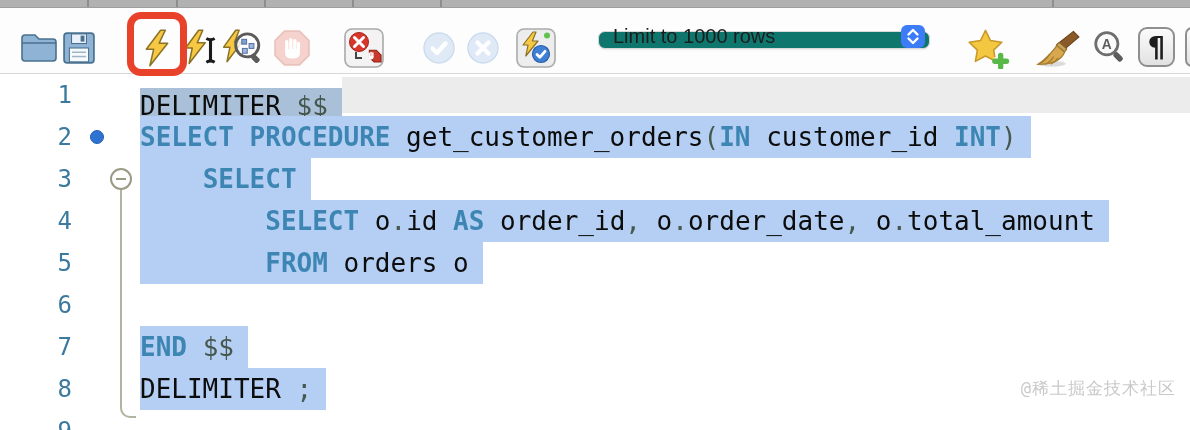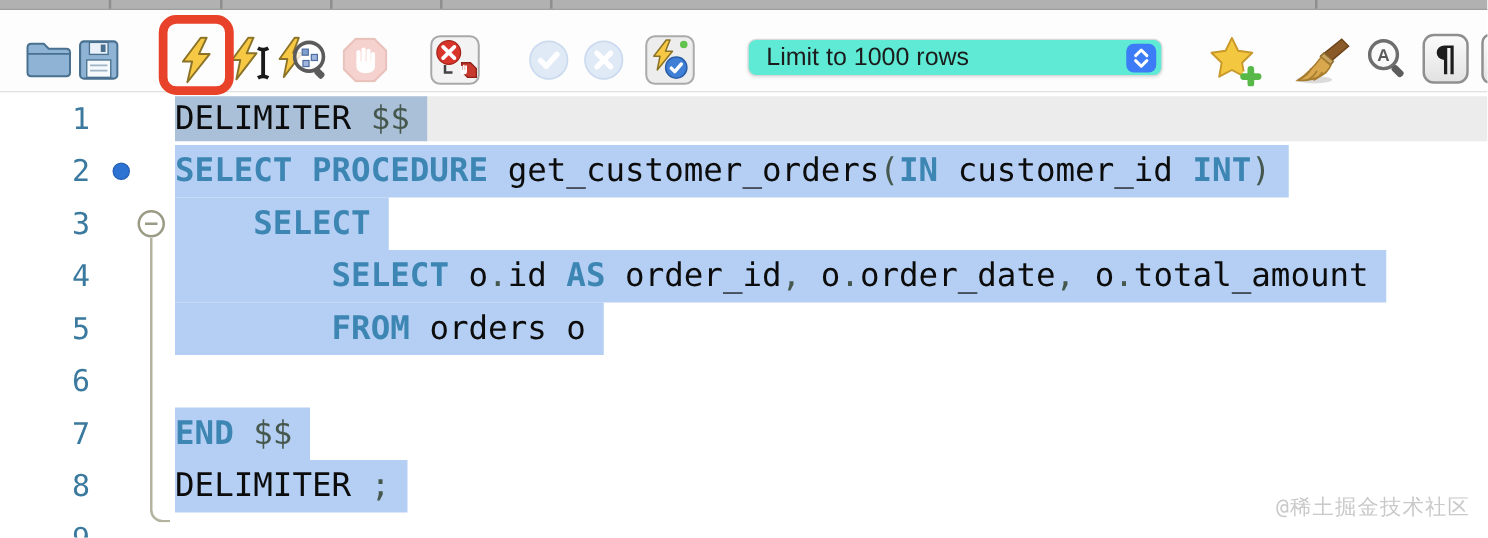--- a/index.html
+++ b/index.html
@@ -11,55 +11,55 @@
   #top-strip{position:absolute;left:0;top:0;width:1190px;height:7px;background:#b2b1b2;border-bottom:1px solid #9e9e9e;}
   #top-strip .tick{position:absolute;top:0;width:2px;height:7px;background:#8e8e8e;}
   
   #toolbar{position:absolute;left:0;top:8px;width:1190px;height:65px;background:#fdfdfd;border-bottom:1px solid #d8d8d8;}
   .tbtn{position:absolute;display:flex;align-items:center;justify-content:center;}
   .disabled{opacity:.55;}
   
   #annotation-box{position:absolute;left:127px;top:4px;width:60px;height:64px;border:7px solid #e8432a;border-radius:14px;box-sizing:border-box;z-index:10;pointer-events:none;}
   
   #limit-select{
-    position:absolute;left:598px;top:23px;width:332px;height:30px;background:#5eead4;
+    position:absolute;left:598px;top:23px;width:332px;height:18px;background:#0f766e;
     border:1px solid #d9d9d9;border-radius:7px;box-shadow:0 1px 2px rgba(0,0,0,.08);
-    display:flex;align-items:center;box-sizing:border-box;cursor:default;
+    display:flex;align-items:flex-end;box-sizing:border-box;cursor:default;
   }
   #limit-select .val{flex:1;padding-left:14px;font-size:20px;color:#1c1c1c;}
   #limit-select .stepper{width:24px;height:23px;margin-right:4px;background:#3c7df7;border-radius:6px;display:flex;align-items:center;justify-content:center;}
   
   #invisibles-button{
     left:1138px;top:19px;width:37px;height:40px;border:2px solid #8f8f8f;border-radius:9px;
     background:linear-gradient(#fbfbfb,#e2e2e2);box-sizing:border-box;
     font-size:28px;font-weight:bold;color:#1d1d1d;font-family:"DejaVu Sans",sans-serif;
   }
   #edge-button-sliver{
     position:absolute;left:1185px;top:19px;width:14px;height:40px;border:2px solid #8f8f8f;border-radius:9px;
     background:linear-gradient(#fbfbfb,#e2e2e2);box-sizing:border-box;
   }
   
   #editor{position:absolute;left:0;top:74px;width:1190px;height:356px;background:#ffffff;font-family:"DejaVu Sans Mono","Liberation Mono",monospace;}
   .row{height:42px;display:flex;align-items:stretch;}
   .num{width:72px;text-align:right;font-size:24px;line-height:42px;color:#3b7a9e;}
   .marks{width:68px;position:relative;}
   .code{flex:1;display:flex;align-items:flex-start;font-size:26px;}
   .sel{display:inline-block;white-space:pre;background:#b4cff3;height:42px;line-height:42px;padding-right:14px;}
-  .sel.muted{background:#aac0d8;height:36px;margin-top:3px;line-height:36px;}
+  .sel.muted{background:#aac0d8;height:36px;margin-top:14px;line-height:36px;}
   .fill-gray{flex:1;height:36px;margin-top:3px;background:#ececec;}
   .kw{color:#3d86b4;font-weight:bold;}
   .plain{color:#0c0c0c;}
   .op{color:#46584e;}
   
   .dot{position:absolute;left:18px;top:14px;width:14px;height:14px;border-radius:50%;background:#2e72d2;border:1px solid #2561b8;box-sizing:border-box;}
   .fold{position:absolute;left:38px;top:10px;width:22px;height:22px;border-radius:50%;border:2px solid #9a9a85;background:#ffffff;box-sizing:border-box;}
   .fold::after{content:"";position:absolute;left:4px;top:8px;width:10px;height:2px;background:#9a9a85;}
   #fold-line{position:absolute;left:120px;top:116px;width:16px;height:228px;border-left:2px solid #b3b3a0;border-bottom:2px solid #b3b3a0;border-bottom-left-radius:10px;box-sizing:border-box;}
   
-  #watermark{position:absolute;right:14px;bottom:13px;font-size:17px;color:#c9c9c9;letter-spacing:1px;}
+  #watermark{position:absolute;right:14px;bottom:30px;font-size:17px;color:#c9c9c9;letter-spacing:1px;}
 </style>
 </head>
 <body>
 
 <div id="top-strip">
   <div class="tick" style="left:87px"></div>
     <div class="tick" style="left:176px"></div>
   <div class="tick" style="left:264px"></div>
     <div class="tick" style="left:352px"></div>
   <div class="tick" style="left:440px"></div>

